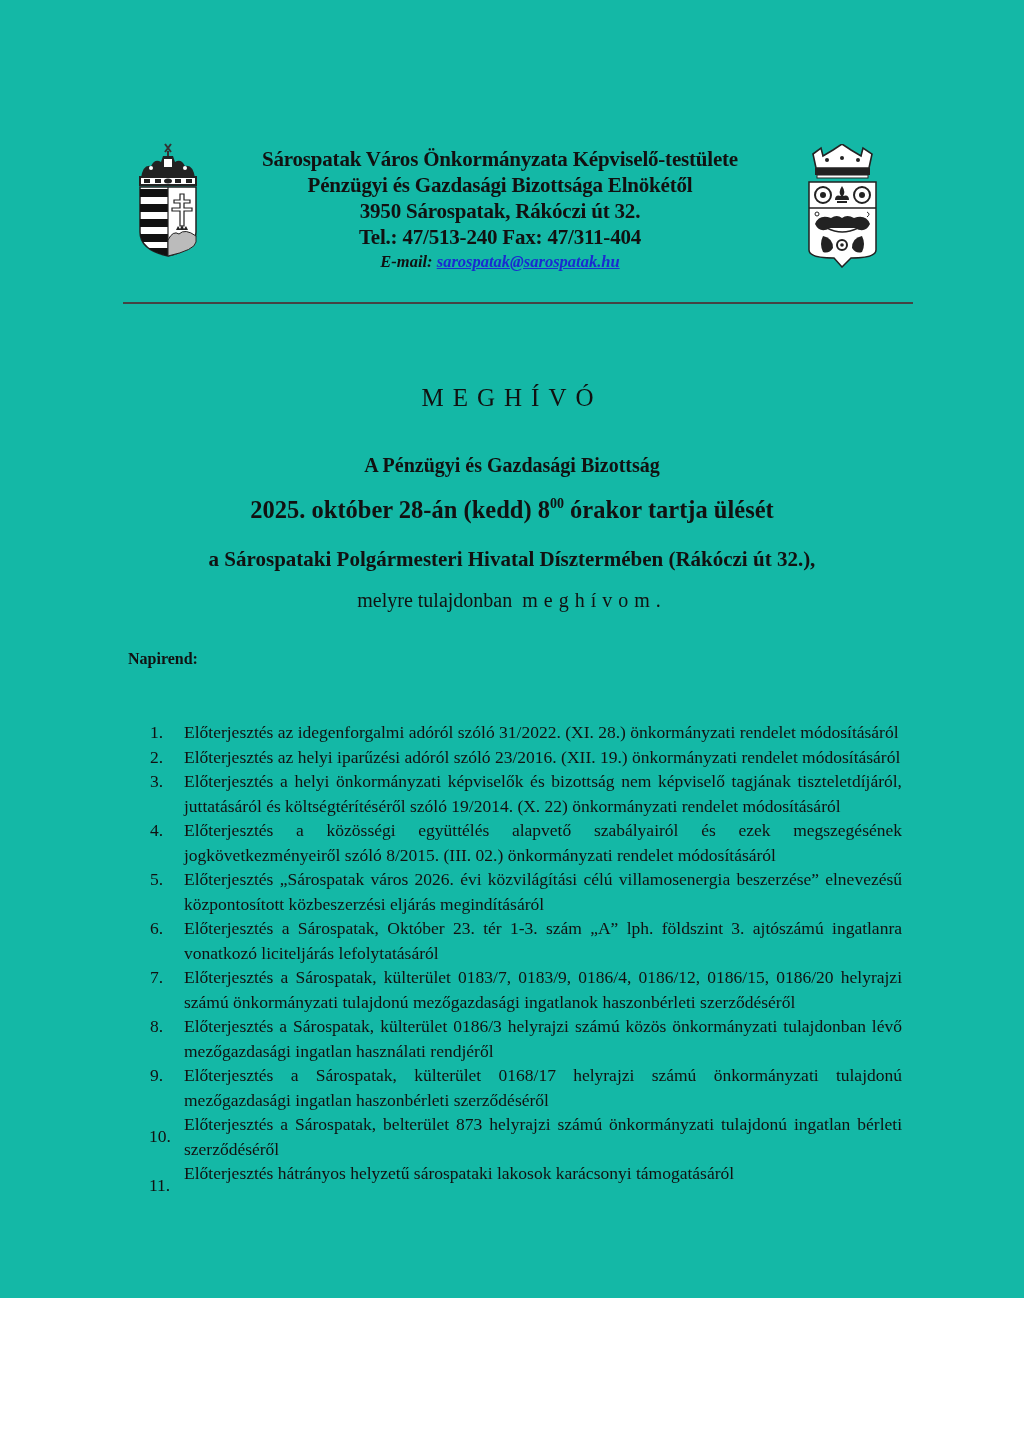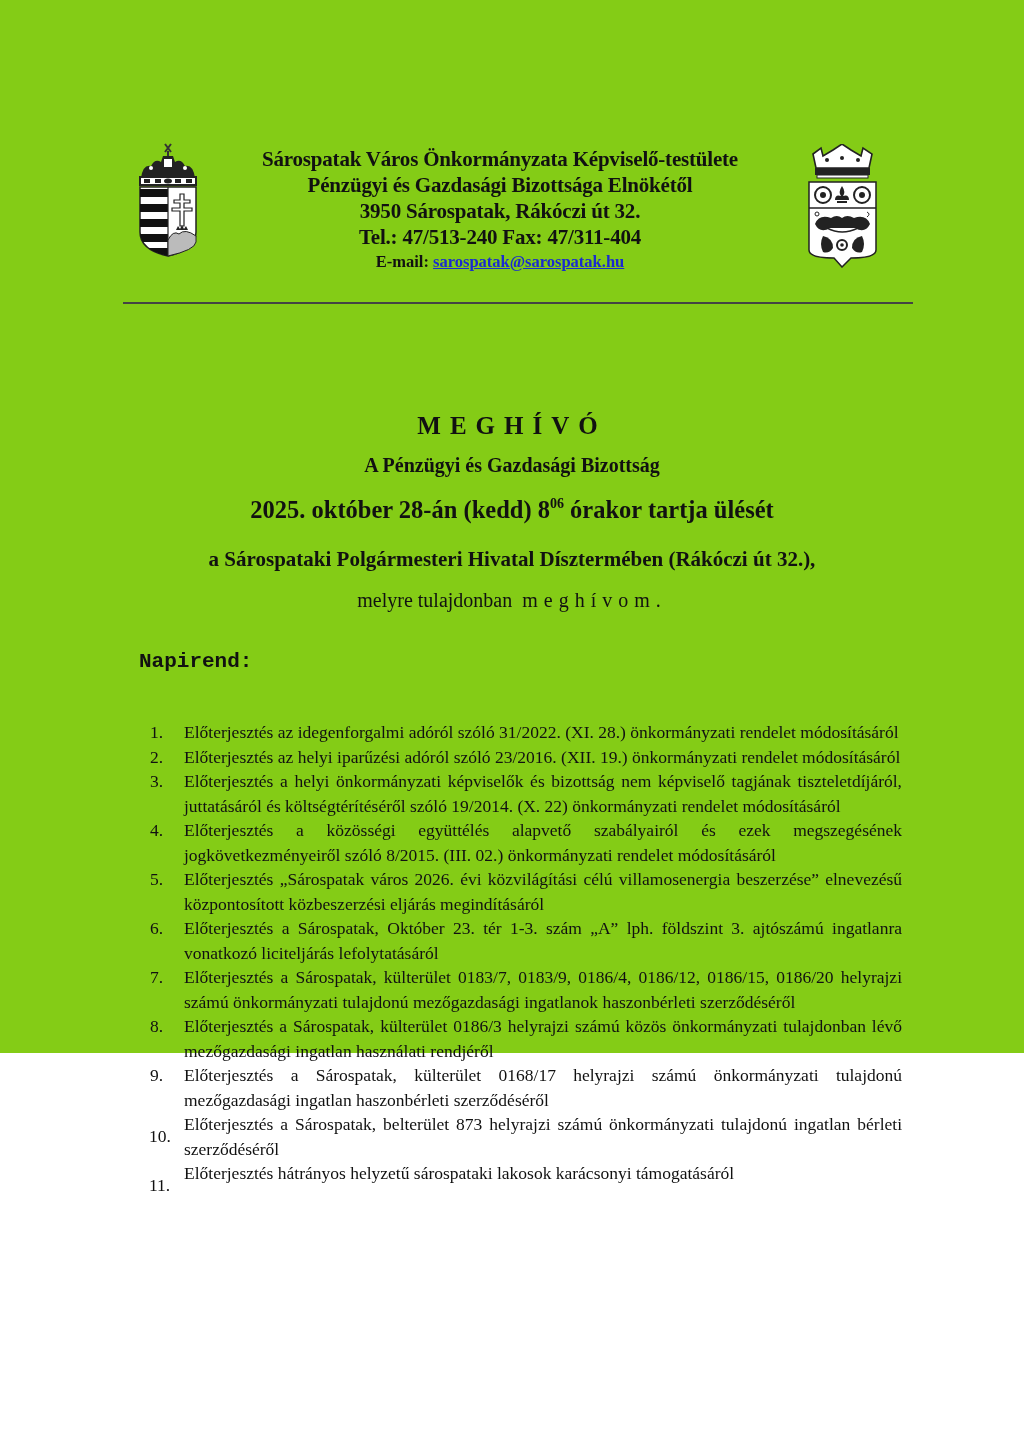--- a/index.html
+++ b/index.html
@@ -11,22 +11,22 @@
       width: 1024px;
       height: 1449px;
       position: relative;
       font-family: "Liberation Serif", "DejaVu Serif", serif;
       color: #111111;
       overflow: hidden;
     }
     .page {
       position: absolute;
       left: 0; top: 0;
-      width: 1024px; height: 1053px;
-      background: #84cc16;
+      width: 1024px; height: 1298px;
+      background: #14b8a6;
     }
     
     .crest-left {
       position: absolute;
       left: 137px; top: 142px;
       width: 62px; height: 116px;
     }
     .crest-right {
       position: absolute;
       left: 805px; top: 144px;
@@ -43,42 +43,42 @@
       display: block;
       font-size: 21px;
       line-height: 26px;
       letter-spacing: -0.2px;
     }
     .letterhead .lh-email-line {
       display: block;
       font-size: 16.5px;
       line-height: 22px;
       margin-top: 1px;
+      font-style: italic;
     }
     .letterhead a {
       color: #1a2bd0;
       text-decoration: underline;
     }
     .rule {
       position: absolute;
       left: 123px; top: 302px;
       width: 790px;
       height: 0;
       border-top: 2px solid #444;
     }
     
     .title {
       position: absolute;
       left: 0; top: 384px;
       width: 1024px;
       text-align: center;
       font-size: 25px;
-      font-weight: bold;
+      font-weight: normal;
       letter-spacing: 9px;
-      margin-top: 28px;
     }
     .center-line {
       position: absolute;
       left: 0;
       width: 1024px;
       text-align: center;
     }
     .intro {
       top: 454px;
       font-size: 20px;
@@ -102,24 +102,23 @@
     .invite-line {
       top: 589px;
       font-size: 20px;
     }
     .invite-line .spaced {
       letter-spacing: 6px;
       margin-left: 10px;
     }
     .agenda-label {
       position: absolute;
-      left: 139px; top: 650px;
-      font-size: 21px;
-      font-weight: bold;
-      font-family: Liberation Mono, monospace;
+      left: 128px; top: 650px;
+      font-size: 16px;
+      font-weight: bold;
     }
     
     .agenda {
       position: absolute;
       left: 150px; top: 720px;
       width: 752px;
       margin: 0; padding: 0;
       list-style: none;
     }
     .agenda li {
@@ -218,21 +217,21 @@
     <circle cx="37" cy="101" r="5" fill="#fff" stroke="#222" stroke-width="2"></circle>
     <circle cx="37" cy="101" r="1.8" fill="#222"></circle>
   </svg>
 
   <div class="rule"></div>
 
   <div class="title">MEGHÍVÓ</div>
 
   <div class="center-line intro">A Pénzügyi és Gazdasági Bizottság</div>
 
-  <div class="center-line date-line"><span>2025. október 28-án (kedd) 8</span><sup>06</sup><span> órakor tartja ülését</span></div>
+  <div class="center-line date-line"><span>2025. október 28-án (kedd) 8</span><sup>00</sup><span> órakor tartja ülését</span></div>
 
   <div class="center-line place-line">a Sárospataki Polgármesteri Hivatal Dísztermében (Rákóczi út 32.),</div>
 
   <div class="center-line invite-line"><span>melyre tulajdonban</span><span class="spaced">meghívom.</span></div>
 
   <div class="agenda-label">Napirend:</div>
 
   <ol class="agenda">
     <li>
         <span class="num">1.</span>

